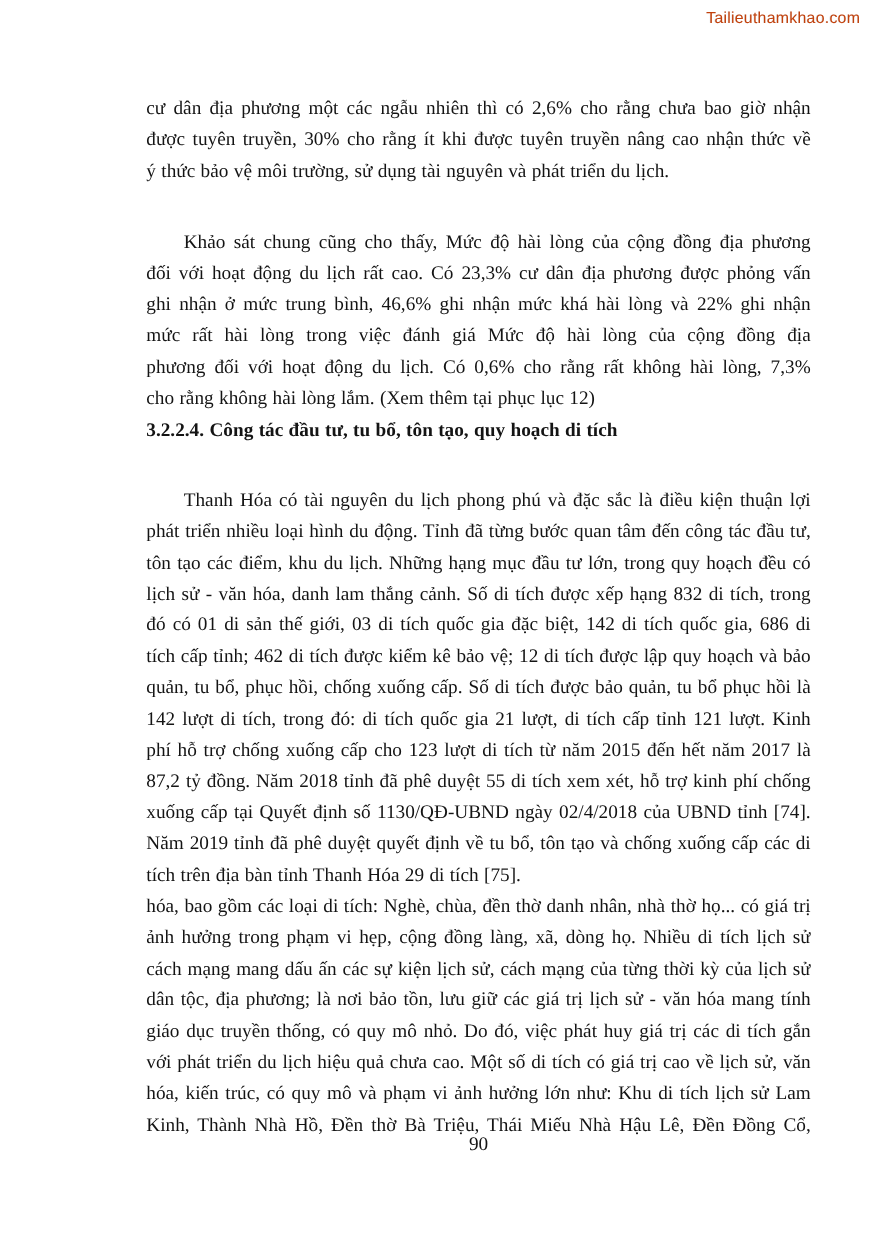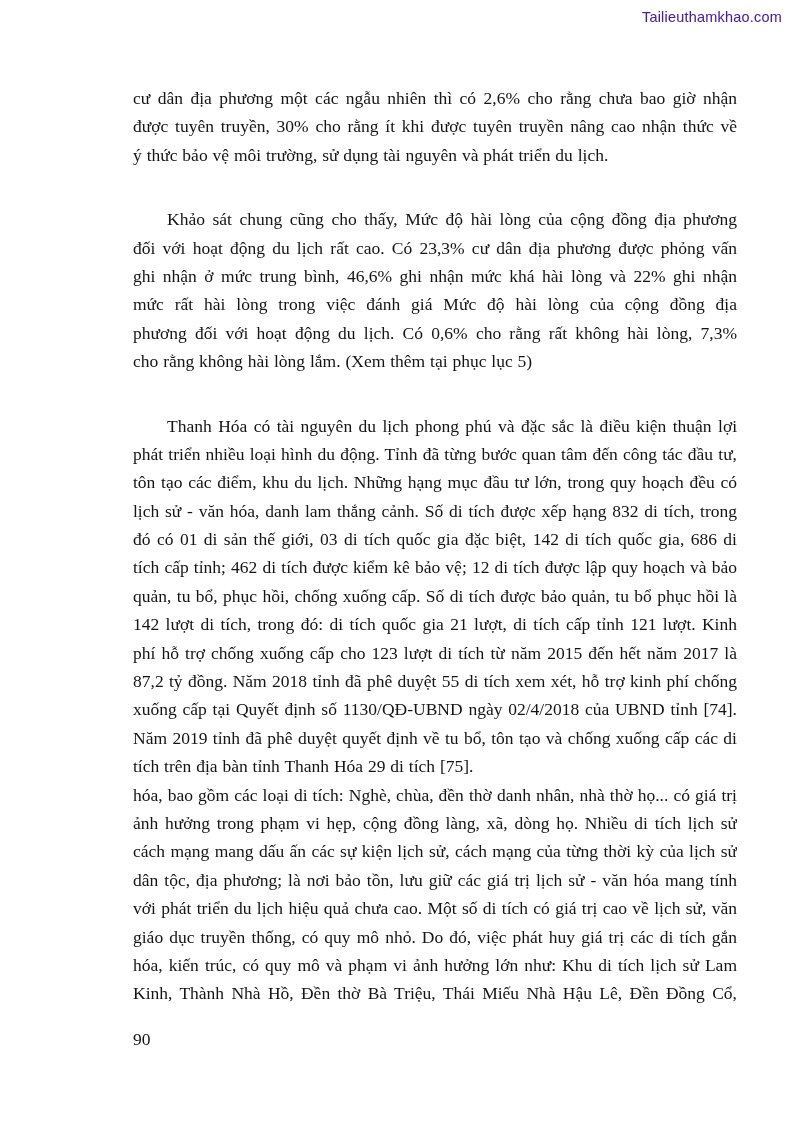--- a/index.html
+++ b/index.html
@@ -15,21 +15,21 @@
     font-family: "Liberation Serif", "DejaVu Serif", serif;
     color: #141414;
     overflow: hidden;
   }
   .watermark {
     position: absolute;
     top: 9px;
     right: 12px;
     font-family: "Liberation Sans", "DejaVu Sans", sans-serif;
     font-size: 14.5px;
-    color: #4c1d95;
+    color: #c2410c;
     text-shadow: 0.5px 0.5px 0 #ffffff, -0.5px -0.5px 0 #dedede;
     letter-spacing: 0.2px;
   }
   .text-block {
     position: absolute;
     left: 133px;
     top: 84px;
     width: 604px;
     font-size: 17.5px;
     line-height: 28.4px;
@@ -51,57 +51,58 @@
   }
   .line.heading {
     font-weight: bold;
     text-align-last: left;
   }
   .page-number {
     position: absolute;
     left: 133px;
     width: 604px;
     top: 1029px;
-    text-align: left;
+    text-align: center;
     font-size: 17.5px;
   }
 </style>
 </head>
 <body>
 
 <div class="page">
   <div class="watermark">Tailieuthamkhao.com</div>
 
   <div class="text-block">
       <div class="line">cư dân địa phương một các ngẫu nhiên thì có 2,6% cho rằng chưa bao giờ nhận</div>
       <div class="line">được tuyên truyền, 30% cho rằng ít khi được tuyên truyền nâng cao nhận thức về</div>
       <div class="line no-stretch">ý thức bảo vệ môi trường, sử dụng tài nguyên và phát triển du lịch.</div>
       <div class="line indent">Khảo sát chung cũng cho thấy, Mức độ hài lòng của cộng đồng địa phương</div>
       <div class="line">đối với hoạt động du lịch rất cao. Có 23,3% cư dân địa phương được phỏng vấn</div>
       <div class="line">ghi nhận ở mức trung bình, 46,6% ghi nhận mức khá hài lòng và 22% ghi nhận</div>
       <div class="line">mức rất hài lòng trong việc đánh giá Mức độ hài lòng của cộng đồng địa</div>
       <div class="line">phương đối với hoạt động du lịch. Có 0,6% cho rằng rất không hài lòng, 7,3%</div>
-      <div class="line no-stretch">cho rằng không hài lòng lắm. (Xem thêm tại phục lục 5)</div>
+      <div class="line no-stretch">cho rằng không hài lòng lắm. (Xem thêm tại phục lục 12)</div>
+      <div class="line heading">3.2.2.4. Công tác đầu tư, tu bổ, tôn tạo, quy hoạch di tích</div>
       <div class="line indent">Thanh Hóa có tài nguyên du lịch phong phú và đặc sắc là điều kiện thuận lợi</div>
       <div class="line">phát triển nhiều loại hình du động. Tỉnh đã từng bước quan tâm đến công tác đầu tư,</div>
       <div class="line">tôn tạo các điểm, khu du lịch. Những hạng mục đầu tư lớn, trong quy hoạch đều có</div>
       <div class="line">lịch sử - văn hóa, danh lam thắng cảnh. Số di tích được xếp hạng 832 di tích, trong</div>
       <div class="line">đó có 01 di sản thế giới, 03 di tích quốc gia đặc biệt, 142 di tích quốc gia, 686 di</div>
       <div class="line">tích cấp tỉnh; 462 di tích được kiểm kê bảo vệ; 12 di tích được lập quy hoạch và bảo</div>
       <div class="line">quản, tu bổ, phục hồi, chống xuống cấp. Số di tích được bảo quản, tu bổ phục hồi là</div>
       <div class="line">142 lượt di tích, trong đó: di tích quốc gia 21 lượt, di tích cấp tỉnh 121 lượt. Kinh</div>
       <div class="line">phí hỗ trợ chống xuống cấp cho 123 lượt di tích từ năm 2015 đến hết năm 2017 là</div>
       <div class="line">87,2 tỷ đồng. Năm 2018 tỉnh đã phê duyệt 55 di tích xem xét, hỗ trợ kinh phí chống</div>
       <div class="line">xuống cấp tại Quyết định số 1130/QĐ-UBND ngày 02/4/2018 của UBND tỉnh [74].</div>
       <div class="line">Năm 2019 tỉnh đã phê duyệt quyết định về tu bổ, tôn tạo và chống xuống cấp các di</div>
       <div class="line no-stretch">tích trên địa bàn tỉnh Thanh Hóa 29 di tích [75].</div>
       <div class="line">hóa, bao gồm các loại di tích: Nghè, chùa, đền thờ danh nhân, nhà thờ họ... có giá trị</div>
       <div class="line">ảnh hưởng trong phạm vi hẹp, cộng đồng làng, xã, dòng họ. Nhiều di tích lịch sử</div>
       <div class="line">cách mạng mang dấu ấn các sự kiện lịch sử, cách mạng của từng thời kỳ của lịch sử</div>
       <div class="line">dân tộc, địa phương; là nơi bảo tồn, lưu giữ các giá trị lịch sử - văn hóa mang tính</div>
+      <div class="line">giáo dục truyền thống, có quy mô nhỏ. Do đó, việc phát huy giá trị các di tích gắn</div>
       <div class="line">với phát triển du lịch hiệu quả chưa cao. Một số di tích có giá trị cao về lịch sử, văn</div>
-      <div class="line">giáo dục truyền thống, có quy mô nhỏ. Do đó, việc phát huy giá trị các di tích gắn</div>
       <div class="line">hóa, kiến trúc, có quy mô và phạm vi ảnh hưởng lớn như: Khu di tích lịch sử Lam</div>
       <div class="line">Kinh, Thành Nhà Hồ, Đền thờ Bà Triệu, Thái Miếu Nhà Hậu Lê, Đền Đồng Cổ,</div>
     </div>
 
   <div class="page-number">90</div>
 </div>
 
 </body></html>

